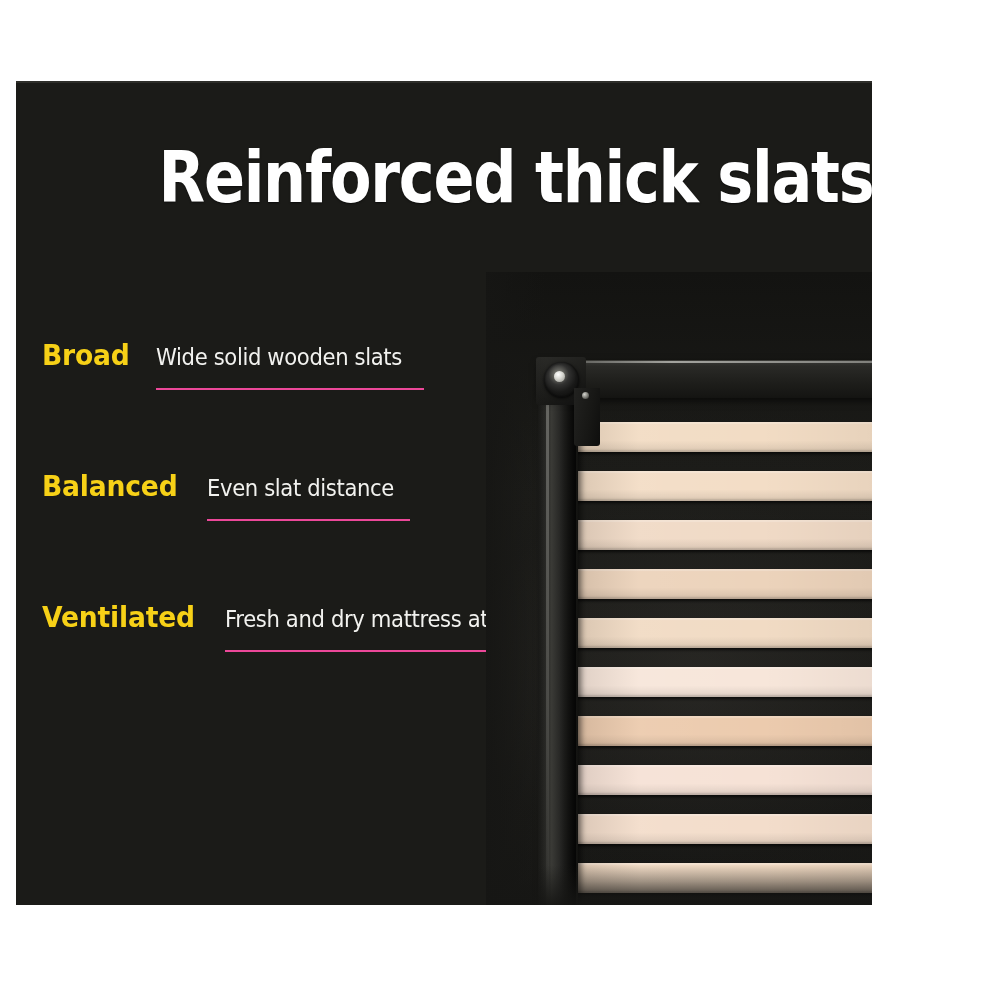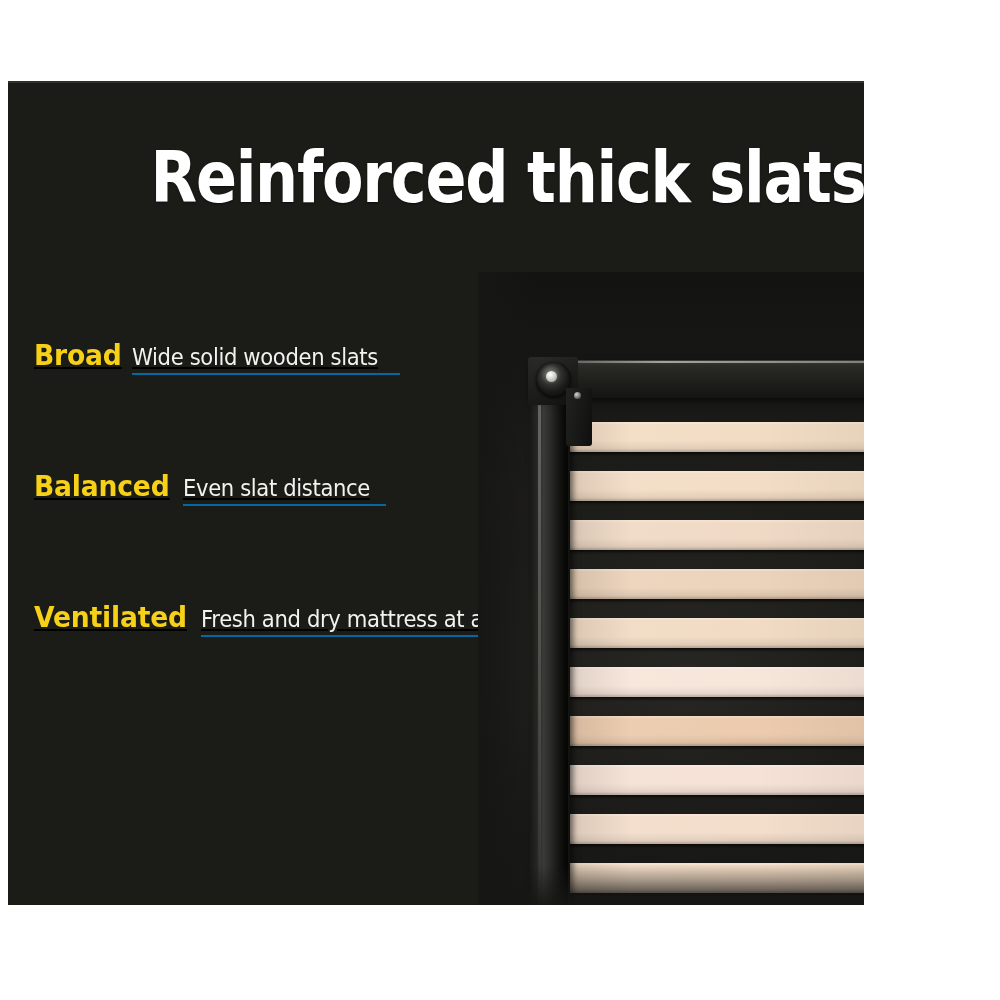--- a/index.html
+++ b/index.html
@@ -20,21 +20,21 @@
   #canvas {
     position: relative;
     width: 1000px;
     height: 1000px;
     background: #ffffff;
   }
 
   
   #panel {
     position: absolute;
-    left: 8px;
+    left: 16px;
     top: 81px;
     width: 856px;
     height: 824px;
     background: #1b1b18;
     overflow: hidden;
   }
   #panel-top-edge {
     position: absolute;
     left: 0; top: 0;
     width: 1000px; height: 2px;
@@ -63,41 +63,40 @@
   
   #features {
     position: absolute;
     left: 26px;
     top: 260px;
     width: 520px;
   }
   .feature {
     position: relative;
     height: 131px;
-    text-decoration: underline;
   }
   .feature-inner {
     display: flex;
     align-items: baseline;
   }
   .feature-key {
     color: #f7d117;
     font-family: "DejaVu Sans", sans-serif;
     font-weight: bold;
     font-size: 28px;
     line-height: 30px;
     letter-spacing: -0.2px;
     white-space: nowrap;
     transform: scaleX(0.95);
     transform-origin: left center;
   }
   .feature-val-wrap {
-    margin-left: 6px;
-    padding-bottom: 3px;
-    border-bottom: 2px solid #0369a1;
+    margin-left: 22px;
+    padding-bottom: 18px;
+    border-bottom: 2px solid #ec4899;
   }
   .feature-val {
     color: #f2f2ef;
     font-family: "DejaVu Sans", sans-serif;
     font-weight: 400;
     font-size: 23px;
     line-height: 26px;
     letter-spacing: -0.4px;
     white-space: nowrap;
     transform: scaleX(0.92);

